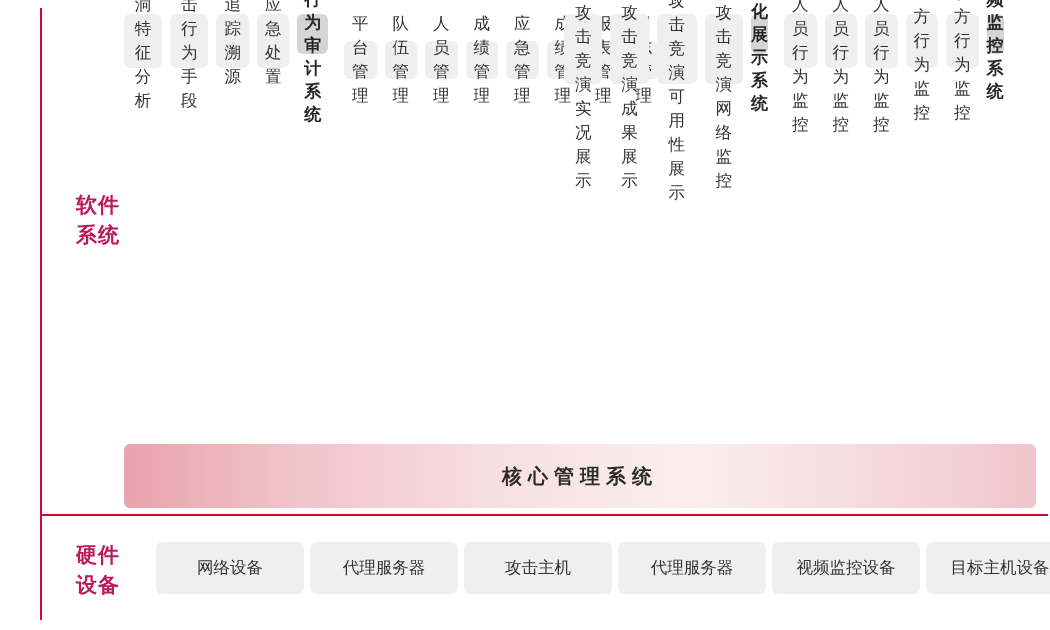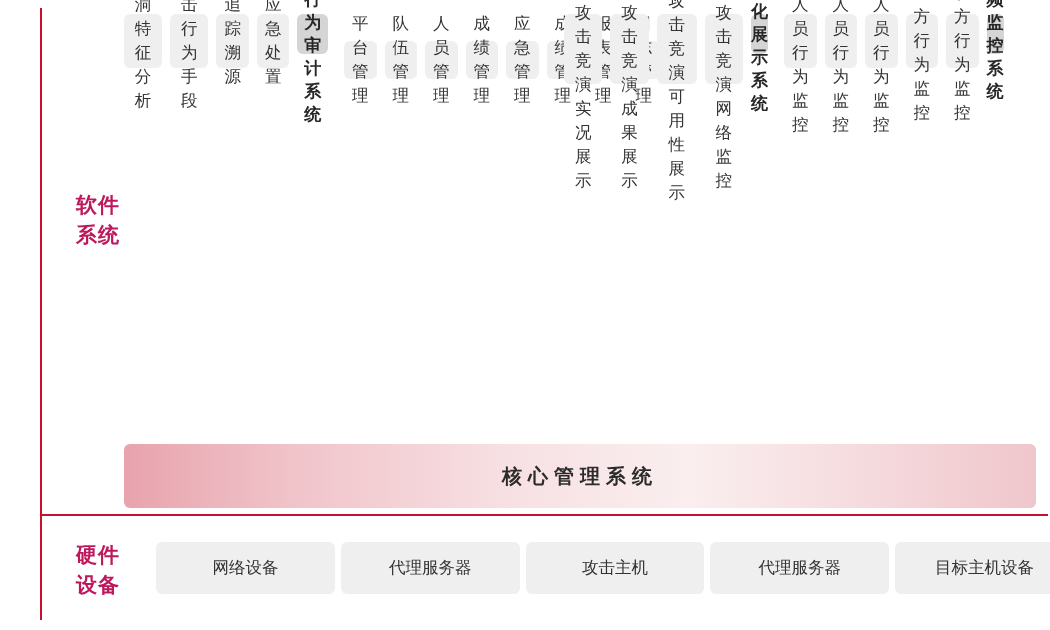--- a/index.html
+++ b/index.html
@@ -208,16 +208,17 @@
 
   </div>
 
   <div class="core-bar">核心管理系统</div>
 
   <div class="hardware-row">
     <div class="hw-cell">网络设备</div>
     <div class="hw-cell">代理服务器</div>
     <div class="hw-cell">攻击主机</div>
     <div class="hw-cell">代理服务器</div>
+    <div class="hw-cell">视频监控设备</div>
     <div class="hw-cell">目标主机设备</div>
   </div>
 
 </div>
 
 </body></html>

